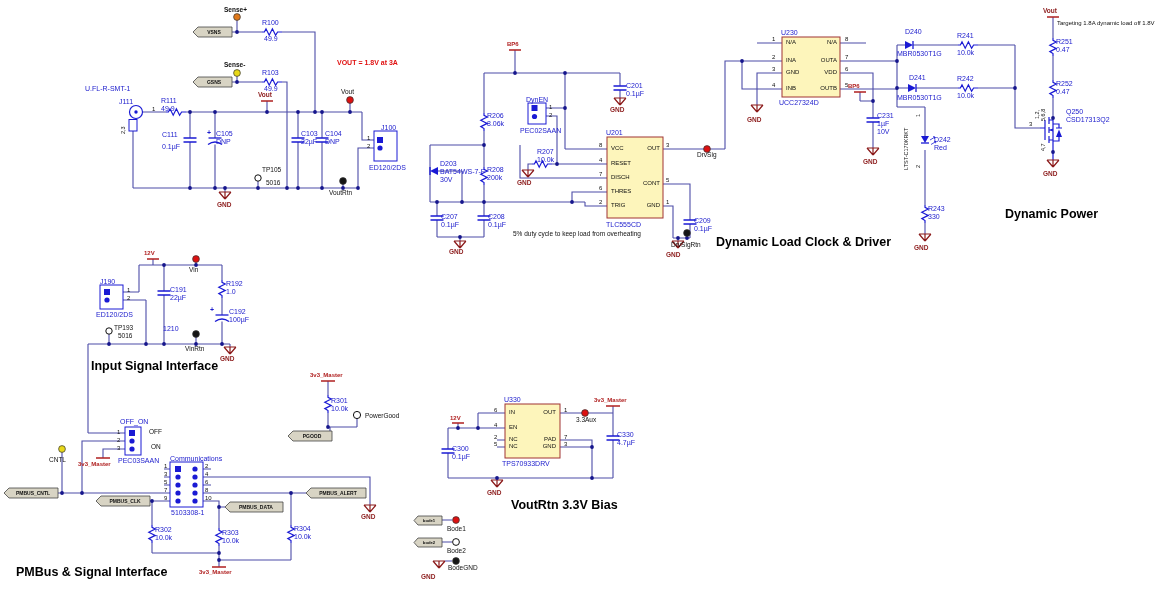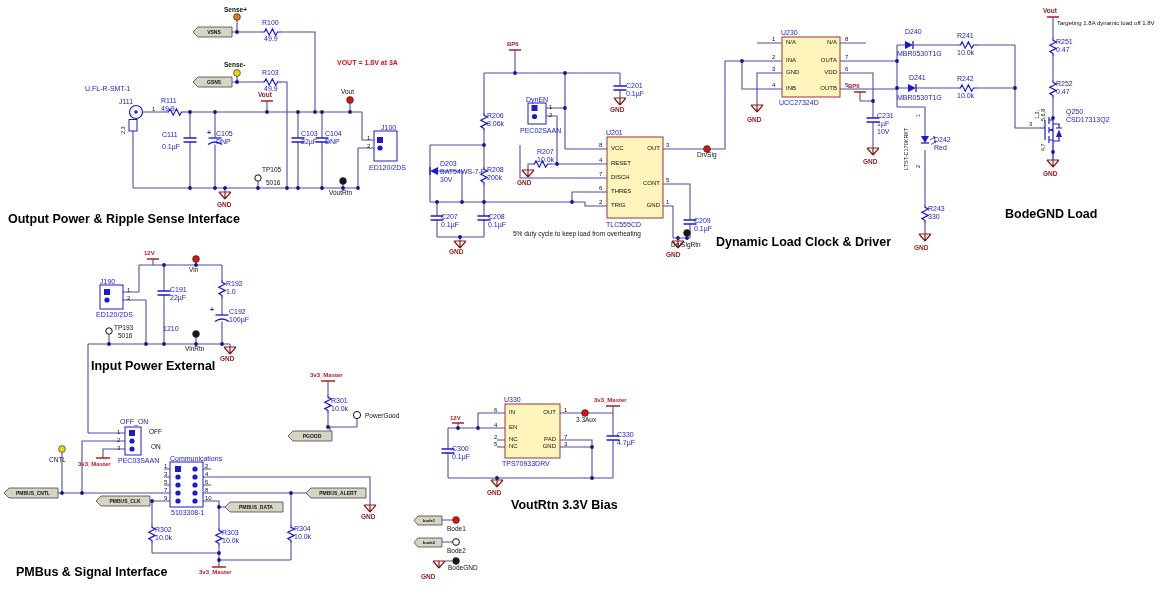--- a/index.html
+++ b/index.html
@@ -329,21 +329,20 @@
 <div class="L nm" style="left:341px;top:89px">Vout</div>
 <div class="L" style="left:381px;top:124px">J100</div>
 <div class="pn" style="left:367px;top:135px">1</div>
 <div class="pn" style="left:367px;top:143px">2</div>
 <div class="L" style="left:369px;top:164px">ED120/2DS</div>
 <div class="L nm" style="left:262px;top:167px">TP105</div>
 <div class="L nm" style="left:266px;top:180px">5016</div>
 <div class="L nm" style="left:329px;top:190px">VoutRtn</div>
 <div class="g" style="left:217px;top:202px">GND</div>
 <div class="nr" style="left:337px;top:59px">VOUT = 1.8V at 3A</div>
-<div class="T" style="left:8px;top:213px">Output Power  &amp; Ripple Sense Interface</div>
 
 <div class="pr" style="left:507px;top:41px">BP6</div>
 <div class="L" style="left:487px;top:112px">R206</div>
 <div class="L" style="left:487px;top:120px">8.06k</div>
 <div class="L" style="left:487px;top:166px">R208</div>
 <div class="L" style="left:487px;top:174px">200k</div>
 <div class="L" style="left:440px;top:160px">D203</div>
 <div class="L" style="left:440px;top:168px">BAT54WS-7-F</div>
 <div class="L" style="left:440px;top:176px">30V</div>
 <div class="L" style="left:526px;top:96px">DynEN</div>
@@ -434,41 +433,41 @@
 <div class="L" style="left:1056px;top:46px">0.47</div>
 <div class="L" style="left:1056px;top:80px">R252</div>
 <div class="L" style="left:1056px;top:88px">0.47</div>
 <div class="L" style="left:1066px;top:108px">Q250</div>
 <div class="L" style="left:1066px;top:116px">CSD17313Q2</div>
 <div class="rot" style="left:1035px;top:119px">1,2,</div>
 <div class="rot" style="left:1041px;top:121px">5,6,8</div>
 <div class="rot" style="left:1041px;top:151px">4,7</div>
 <div class="pn" style="left:1029px;top:121px">3</div>
 <div class="g" style="left:1043px;top:171px">GND</div>
-<div class="T" style="left:1005px;top:208px">BodeGND Load</div>
+<div class="T" style="left:1005px;top:208px">Dynamic Power</div>
 
 <div class="pr" style="left:144px;top:250px">12V</div>
 <div class="L nm" style="left:189px;top:267px">Vin</div>
 <div class="L" style="left:100px;top:278px">J190</div>
 <div class="pn" style="left:127px;top:287px">1</div>
 <div class="pn" style="left:127px;top:295px">2</div>
 <div class="L" style="left:96px;top:311px">ED120/2DS</div>
 <div class="L" style="left:170px;top:286px">C191</div>
 <div class="L" style="left:170px;top:294px">22µF</div>
 <div class="L" style="left:163px;top:325px">1210</div>
 <div class="L" style="left:226px;top:280px">R192</div>
 <div class="L" style="left:226px;top:288px">1.0</div>
 <div class="L b" style="left:210px;top:306px">+</div>
 <div class="L" style="left:229px;top:308px">C192</div>
 <div class="L" style="left:229px;top:316px">100µF</div>
 <div class="L nm" style="left:114px;top:325px">TP193</div>
 <div class="L nm" style="left:118px;top:333px">5016</div>
 <div class="L nm" style="left:185px;top:346px">VinRtn</div>
 <div class="g" style="left:220px;top:356px">GND</div>
-<div class="T" style="left:91px;top:360px">Input Power External</div>
+<div class="T" style="left:91px;top:360px">Input Signal Interface</div>
 
 <div class="L" style="left:120px;top:418px">OFF_ON</div>
 <div class="pn" style="left:117px;top:429px">1</div>
 <div class="pn" style="left:117px;top:437px">2</div>
 <div class="pn" style="left:117px;top:445px">3</div>
 <div class="L nm" style="left:149px;top:429px">OFF</div>
 <div class="L nm" style="left:151px;top:444px">ON</div>
 <div class="L" style="left:118px;top:457px">PEC03SAAN</div>
 <div class="pr" style="left:78px;top:461px">3v3_Master</div>
 <div class="L nm" style="left:49px;top:457px">CNTL</div>

